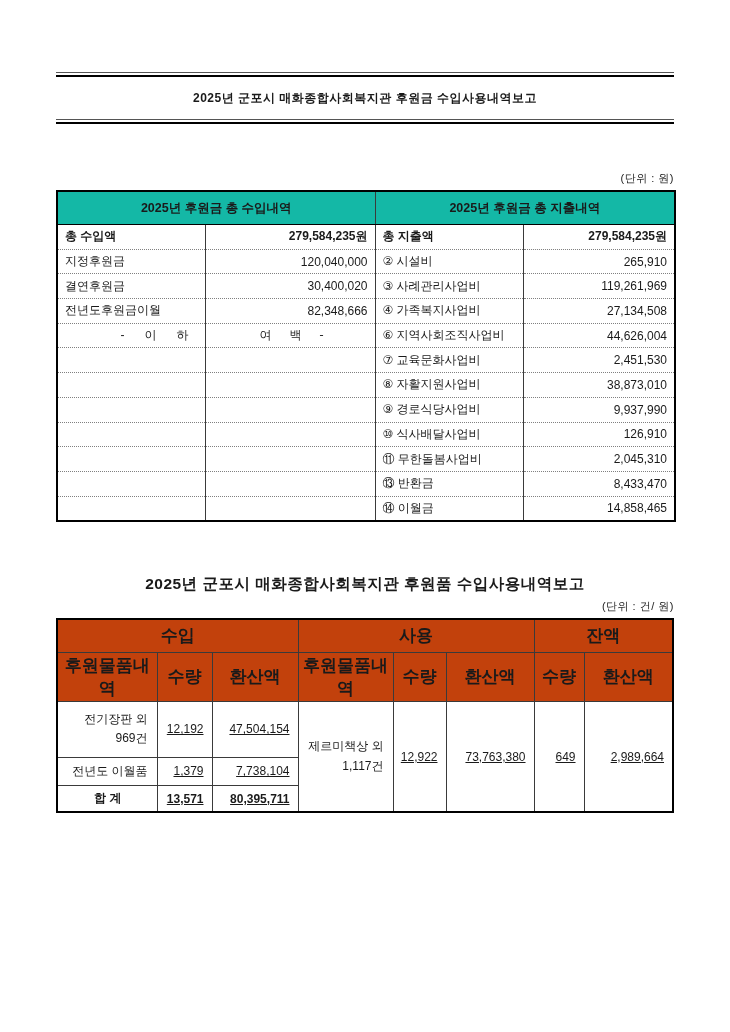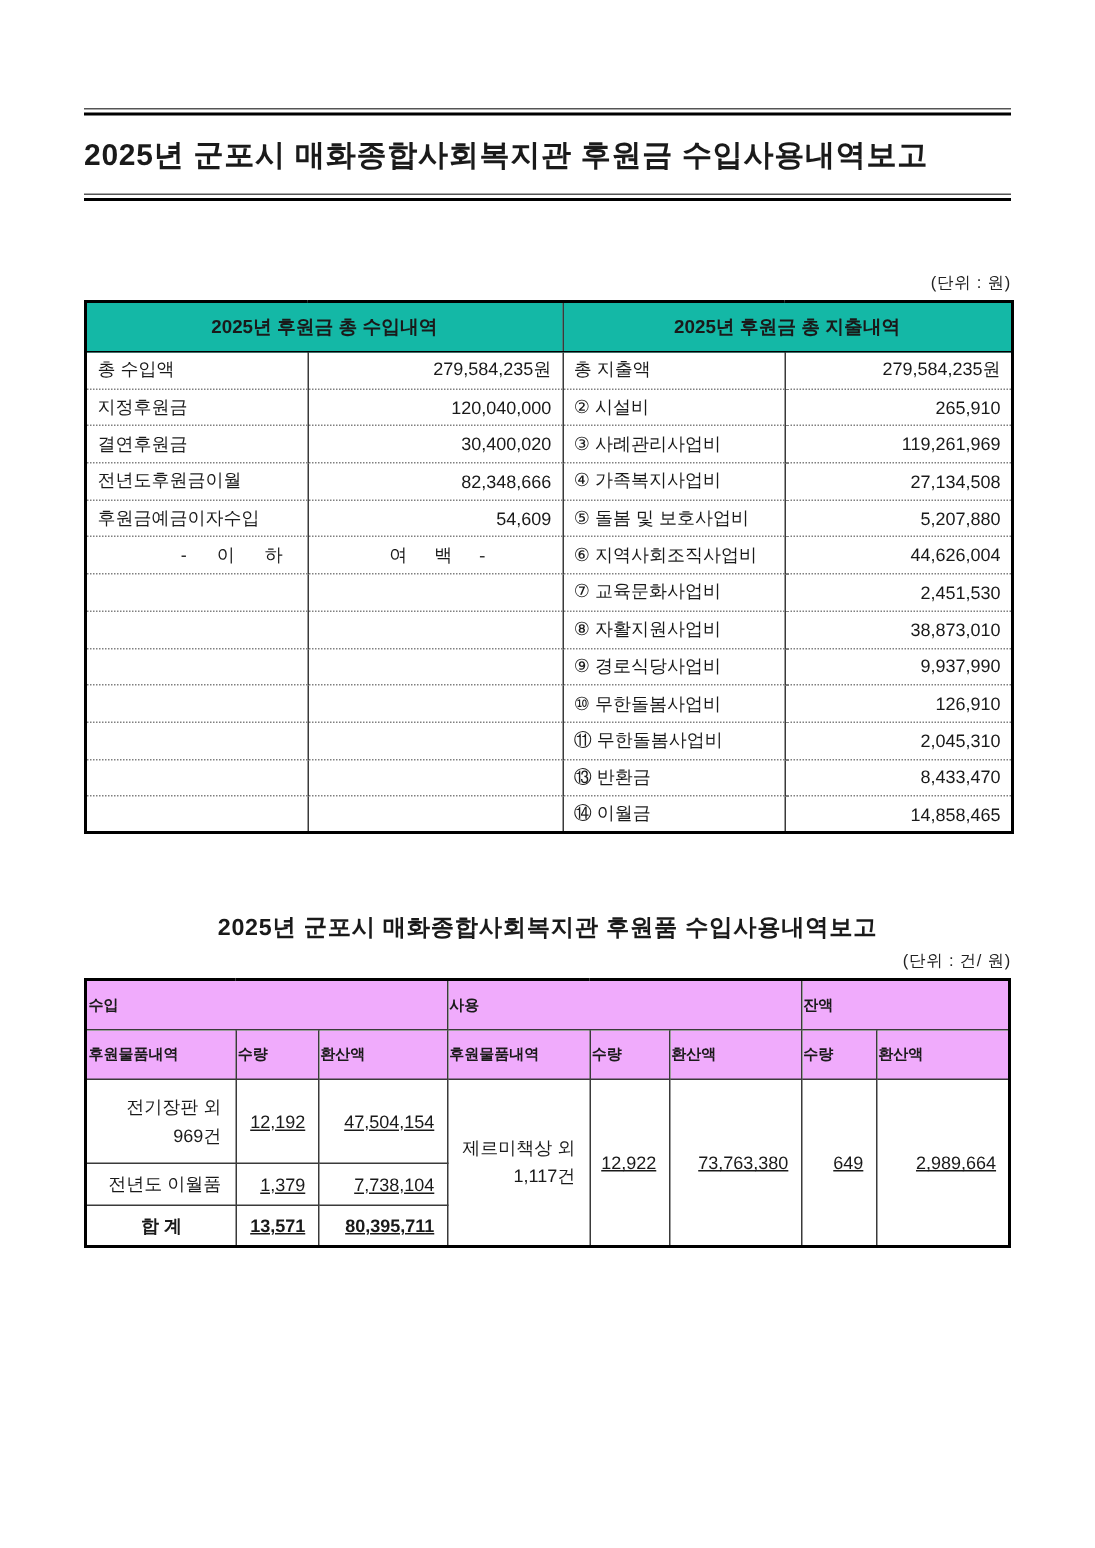--- a/index.html
+++ b/index.html
@@ -10,21 +10,21 @@
     -webkit-font-smoothing:antialiased;
   }
   .page{position:relative;width:730px;height:1032px;background:#fff;}
   .content{width:618px;margin:0 auto 0 56px;}
 
   
   .dline{height:2px;border-top:1px solid #555;border-bottom:2px solid #000;}
 
   .title-block{margin-top:72px;}
   .title1{
-    font-weight:bold;font-size:20px;
+    text-align:center;font-weight:bold;font-size:12px;
     padding:13px 0 12px 0;letter-spacing:0.5px;
   }
 
   .unit{
     text-align:right;font-size:11px;color:#222;
     margin-top:47px;margin-bottom:4px;letter-spacing:0.5px;
   }
   .unit2{margin-top:4px;}
 
   table{border-collapse:collapse;table-layout:fixed;width:618px;}
@@ -40,36 +40,36 @@
   .t1 tbody tr{height:24.7px;}
   .t1 td{
     font-size:12px;vertical-align:middle;white-space:pre;
     border-left:1px solid #3a3a3a;border-top:1px dotted #808080;
     overflow:hidden;
   }
   .t1 td:first-child{border-left:none;}
   .t1 tbody tr:first-child td{border-top:none;}
   .t1 td.lab{text-align:left;padding-left:7px;}
   .t1 td.val{text-align:right;padding-right:7px;}
-  .t1 tr.boldrow td{font-weight:normal;}
+  .t1 tr.boldrow td{font-weight:bold;}
   .t1 td.sp-l{text-align:right;padding-right:16px;}
   .t1 td.sp-r{text-align:center;padding-left:10px;font-family:Liberation Serif, serif;}
 
   
   .title2{
     margin-top:52px;text-align:center;font-weight:bold;font-size:15.5px;
     letter-spacing:0.5px;
   }
 
   
   .t2{border:2px solid #000;}
   .t2 th,.t2 td{border:1px solid #3a3a3a;vertical-align:middle;overflow:hidden;}
   .t2 thead th{
-    background:#f0abfc;font-weight:bold;font-size:10px;
-    text-align:left;height:30px;
+    background:#c2410c;font-weight:bold;font-size:17px;
+    text-align:center;height:30px;
   }
   .t2 thead tr.grp th{border-bottom:1px solid #3a3a3a;}
   .t2 td{font-size:12px;}
   .t2 td.item{text-align:right;padding-right:9px;white-space:pre-line;line-height:1.6;}
   .t2 td.num{text-align:right;padding-right:8px;text-decoration:underline;}
   .t2 tr.r1{height:56px;}
   .t2 tr.r2{height:28px;}
   .t2 tr.r3{height:27px;}
   .t2 tr.boldrow td{font-weight:bold;}
   .t2 td.total{text-align:center;padding-right:0;white-space:pre;}
@@ -120,26 +120,20 @@
             <td class="lab">③ 사례관리사업비</td>
             <td class="val">119,261,969</td>
           </tr>
           <tr>
             <td class="lab">전년도후원금이월</td>
             <td class="val">82,348,666</td>
             <td class="lab">④ 가족복지사업비</td>
             <td class="val">27,134,508</td>
           </tr>
           <tr>
-            <td class="lab">후원금예금이자수입</td>
-            <td class="val">54,609</td>
-            <td class="lab">⑤ 돌봄 및 보호사업비</td>
-            <td class="val">5,207,880</td>
-          </tr>
-          <tr>
             <td class="lab sp-l">-      이      하</td>
             <td class="val sp-r">여      백      -</td>
             <td class="lab">⑥ 지역사회조직사업비</td>
             <td class="val">44,626,004</td>
           </tr>
           <tr>
             <td class="lab"></td>
             <td class="val"></td>
             <td class="lab">⑦ 교육문화사업비</td>
             <td class="val">2,451,530</td>
@@ -152,21 +146,21 @@
           </tr>
           <tr>
             <td class="lab"></td>
             <td class="val"></td>
             <td class="lab">⑨ 경로식당사업비</td>
             <td class="val">9,937,990</td>
           </tr>
           <tr>
             <td class="lab"></td>
             <td class="val"></td>
-            <td class="lab">⑩ 무한돌봄사업비</td>
+            <td class="lab">⑩ 식사배달사업비</td>
             <td class="val">126,910</td>
           </tr>
           <tr>
             <td class="lab"></td>
             <td class="val"></td>
             <td class="lab">⑪ 무한돌봄사업비</td>
             <td class="val">2,045,310</td>
           </tr>
           <tr>
             <td class="lab"></td>

